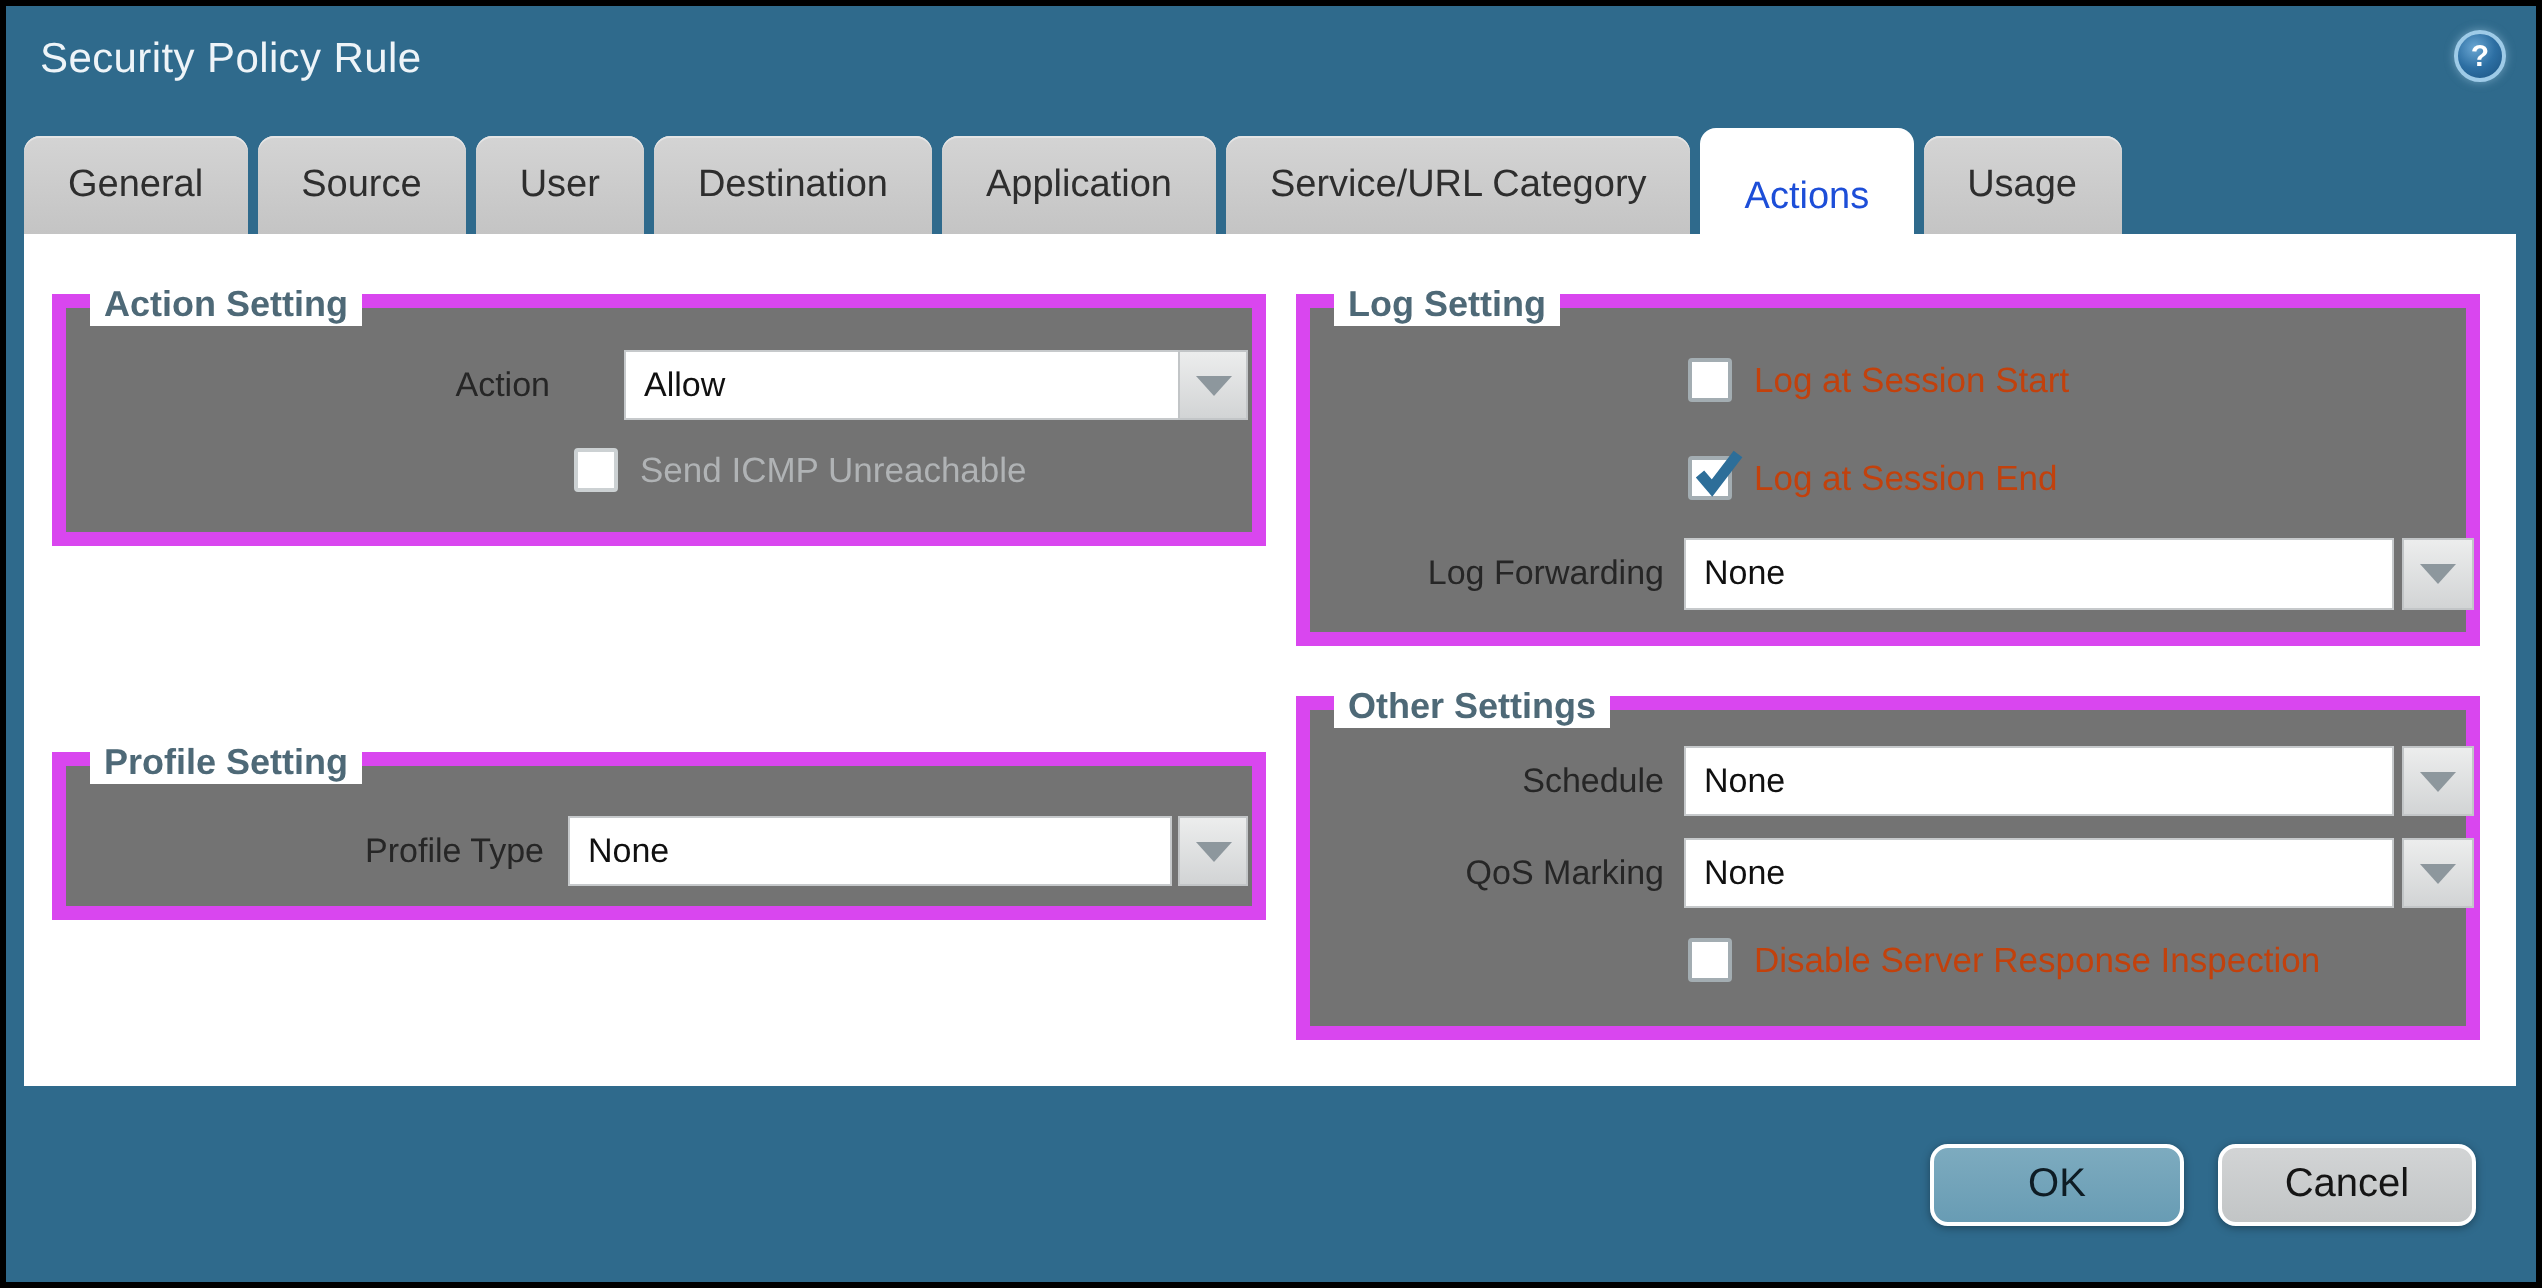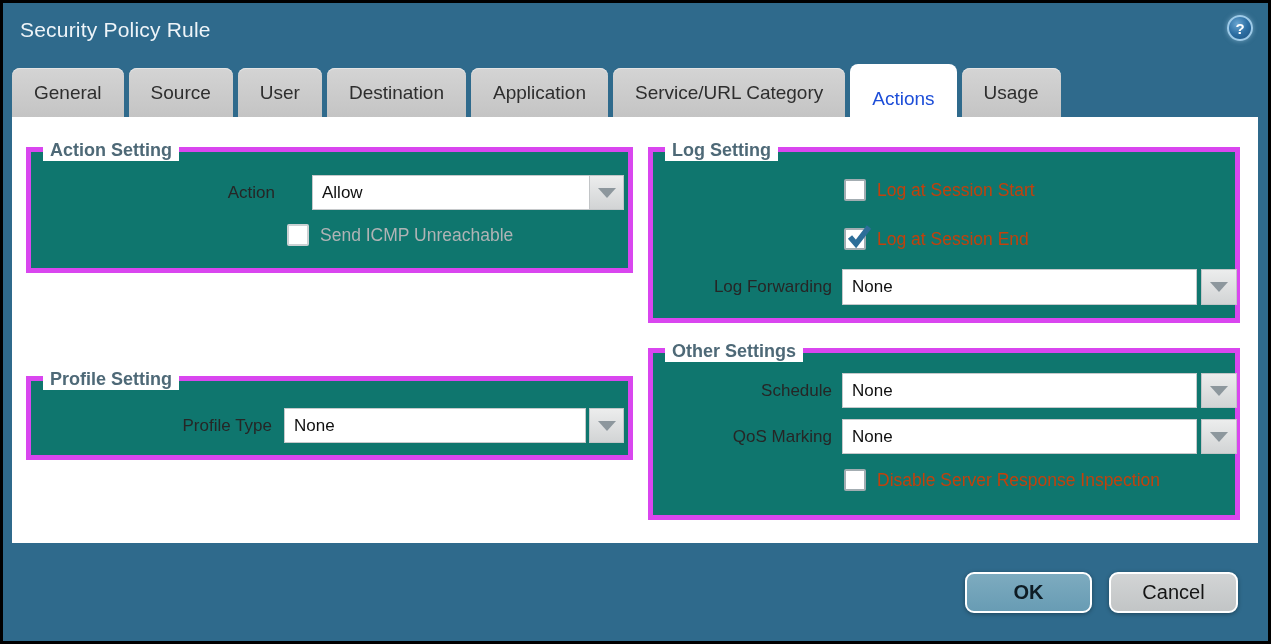--- a/index.html
+++ b/index.html
@@ -32,21 +32,21 @@
     box-shadow:inset 0 1px 0 #e4e4e4;
   }
   .tab.active{
     height:55px;background:#fff;color:#1d4ed8;z-index:4;
     margin-bottom:-2px;box-shadow:none;padding-bottom:2px;
   }
 
   
   .panel{position:absolute;left:12px;top:117px;width:1246px;height:426px;background:#fff;z-index:2;}
 
-  .group{position:absolute;border:5px solid #d946ef;box-sizing:border-box;background:#0f766e;}
+  .group{position:absolute;border:7px solid #d946ef;box-sizing:border-box;background:#737373;}
   .group-title{
     position:absolute;top:-12px;left:12px;background:#fff;padding:0 7px;
     font-size:18px;font-weight:bold;color:#4e6977;white-space:nowrap;
   }
 
   .lbl{
     position:absolute;font-size:17px;color:#262626;text-align:right;
     display:flex;align-items:center;justify-content:flex-end;white-space:nowrap;
   }
   .field{
@@ -74,21 +74,21 @@
   }
   .cb-lbl.muted{color:#b0b3b5;}
 
   
   .btn{
     position:absolute;box-sizing:border-box;border:2px solid #fff;border-radius:9px;
     font-size:20px;display:flex;align-items:center;justify-content:center;cursor:pointer;
     box-shadow:0 1px 4px rgba(0,0,0,.35);
     font-family:"Liberation Sans","DejaVu Sans",sans-serif;
   }
-  .btn-ok{left:965px;top:572px;width:127px;height:41px;background:linear-gradient(#7dabbf,#689cb4);color:#0e1c24;font-weight:bold;}
+  .btn-ok{left:965px;top:572px;width:127px;height:41px;background:linear-gradient(#7dabbf,#689cb4);color:#0e1c24;}
   .btn-cancel{left:1109px;top:572px;width:129px;height:41px;background:linear-gradient(#d2d4d5,#c2c5c6);color:#151515;}
 </style>
 </head>
 <body>
 
 <div class="stage">
 
   <div class="win-title">Security Policy Rule</div>
   <div class="help-icon">
     <span>?</span>

